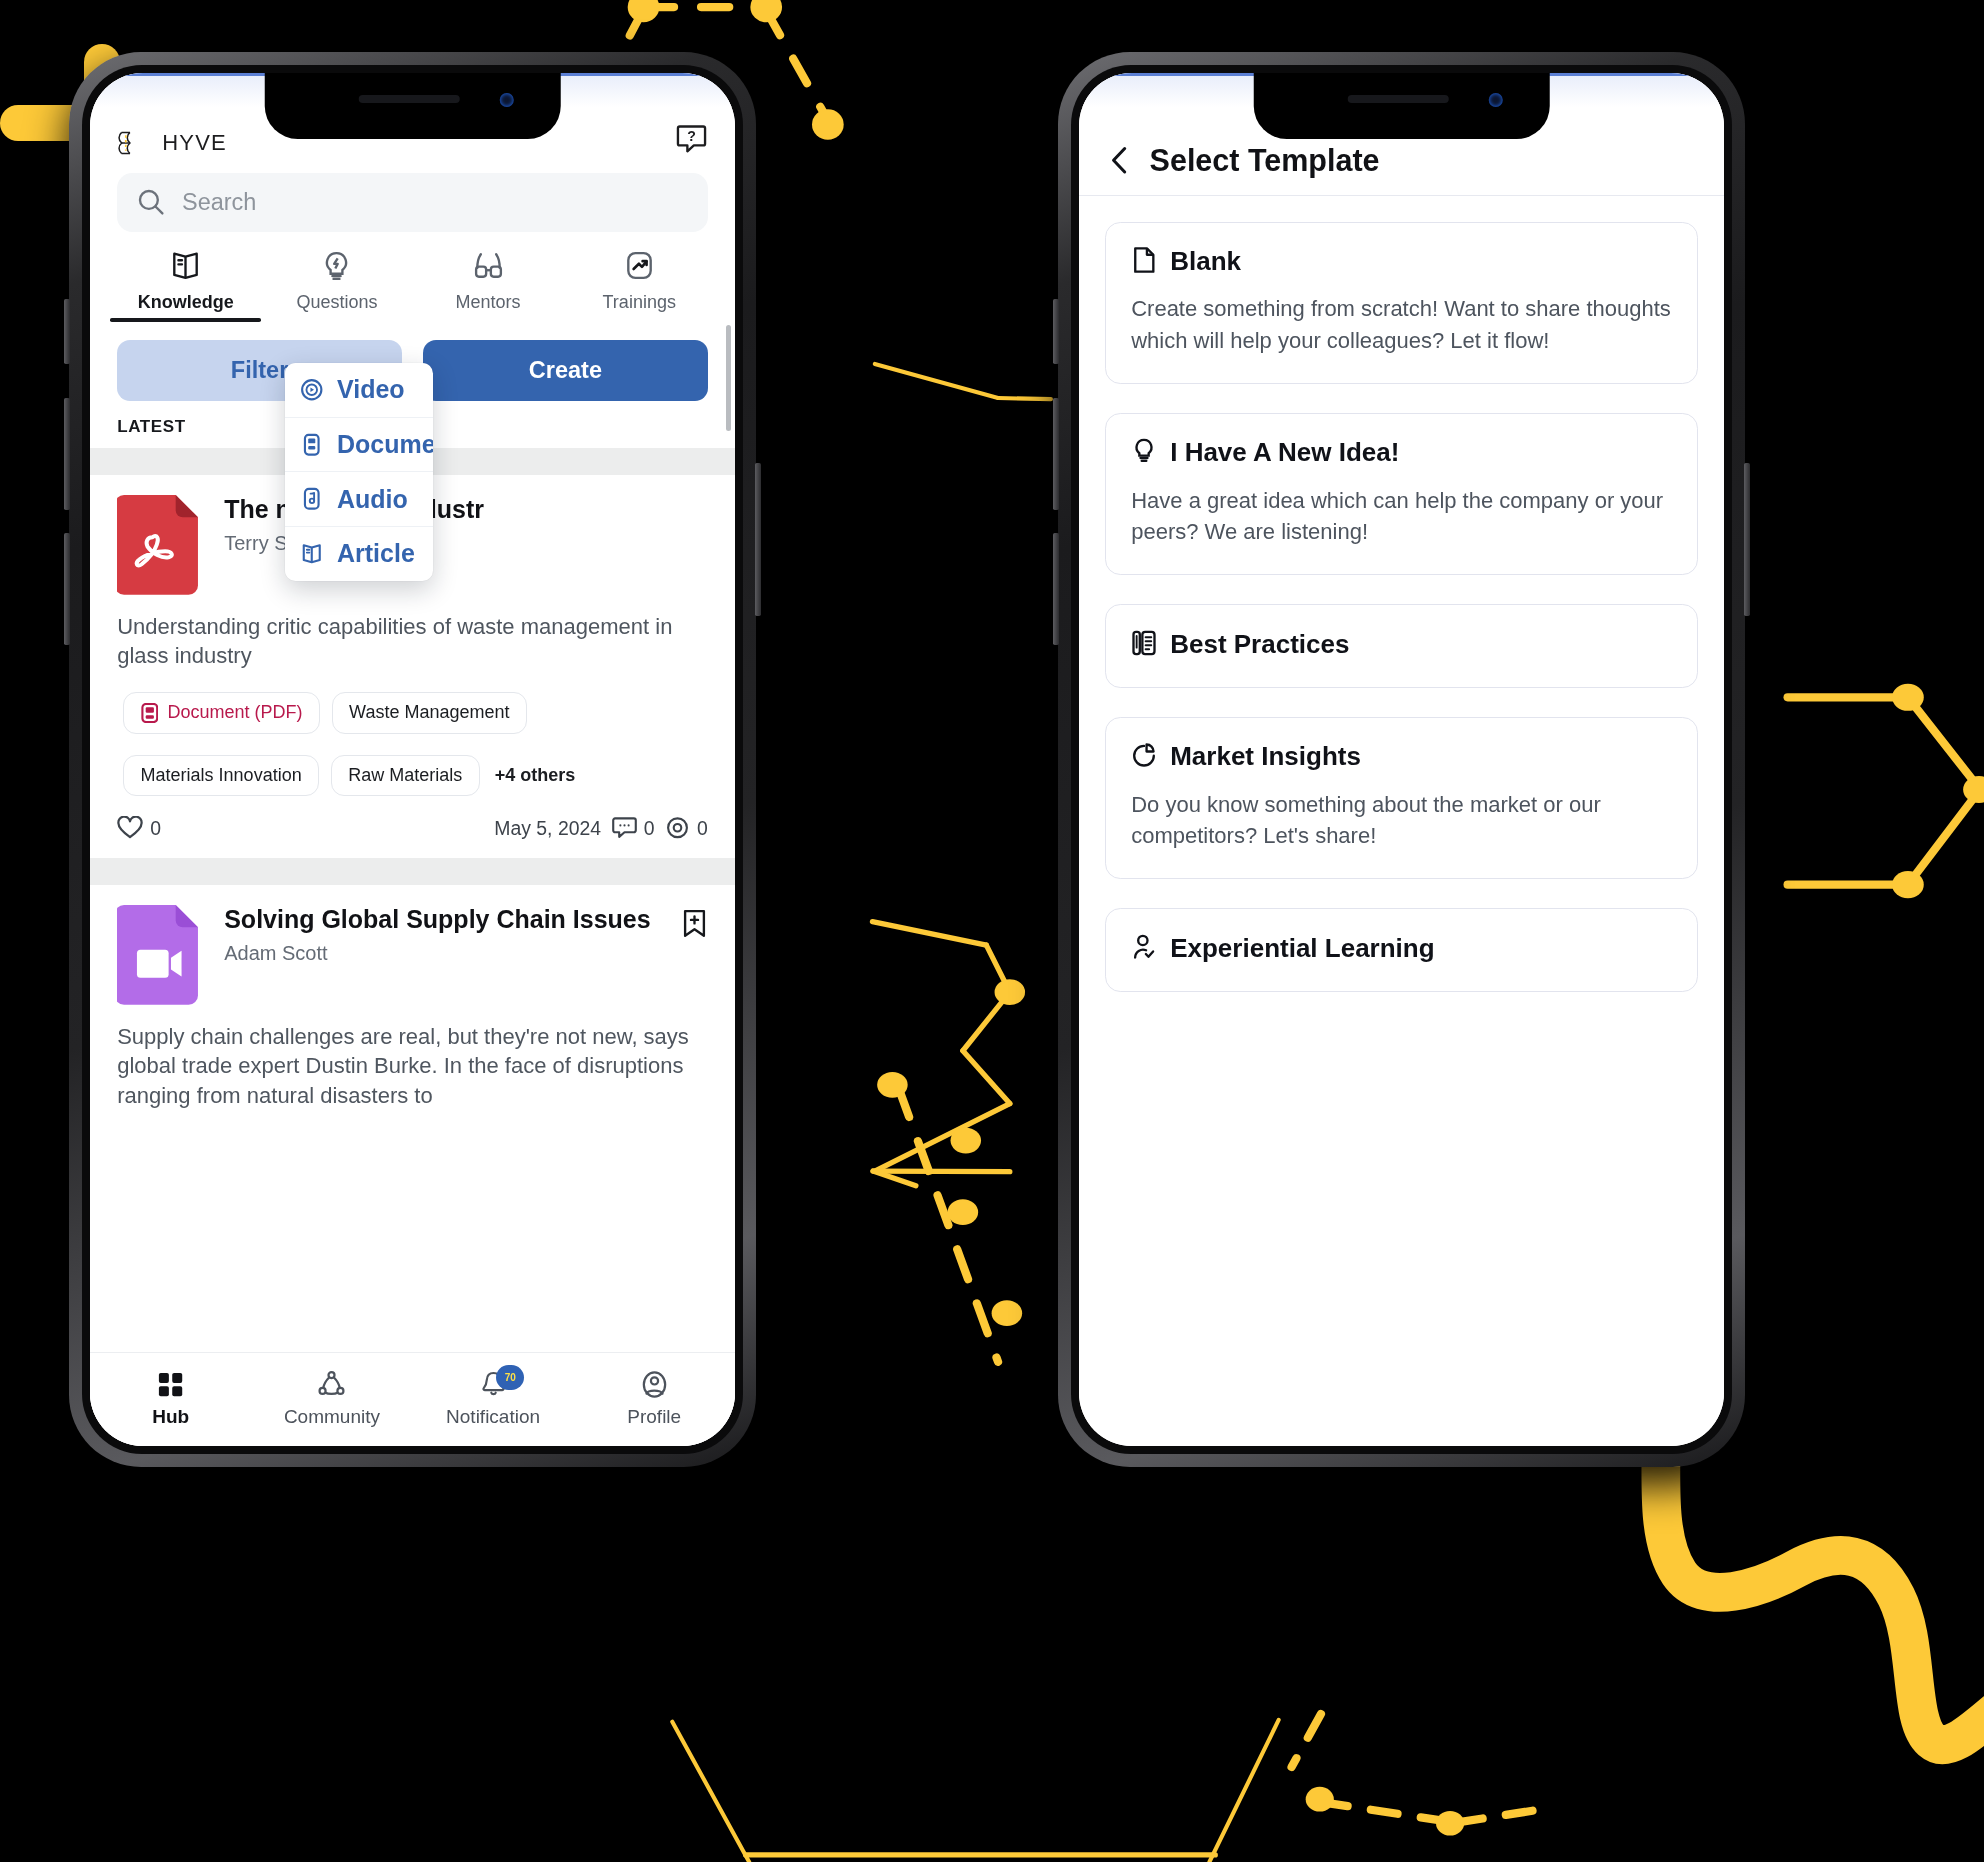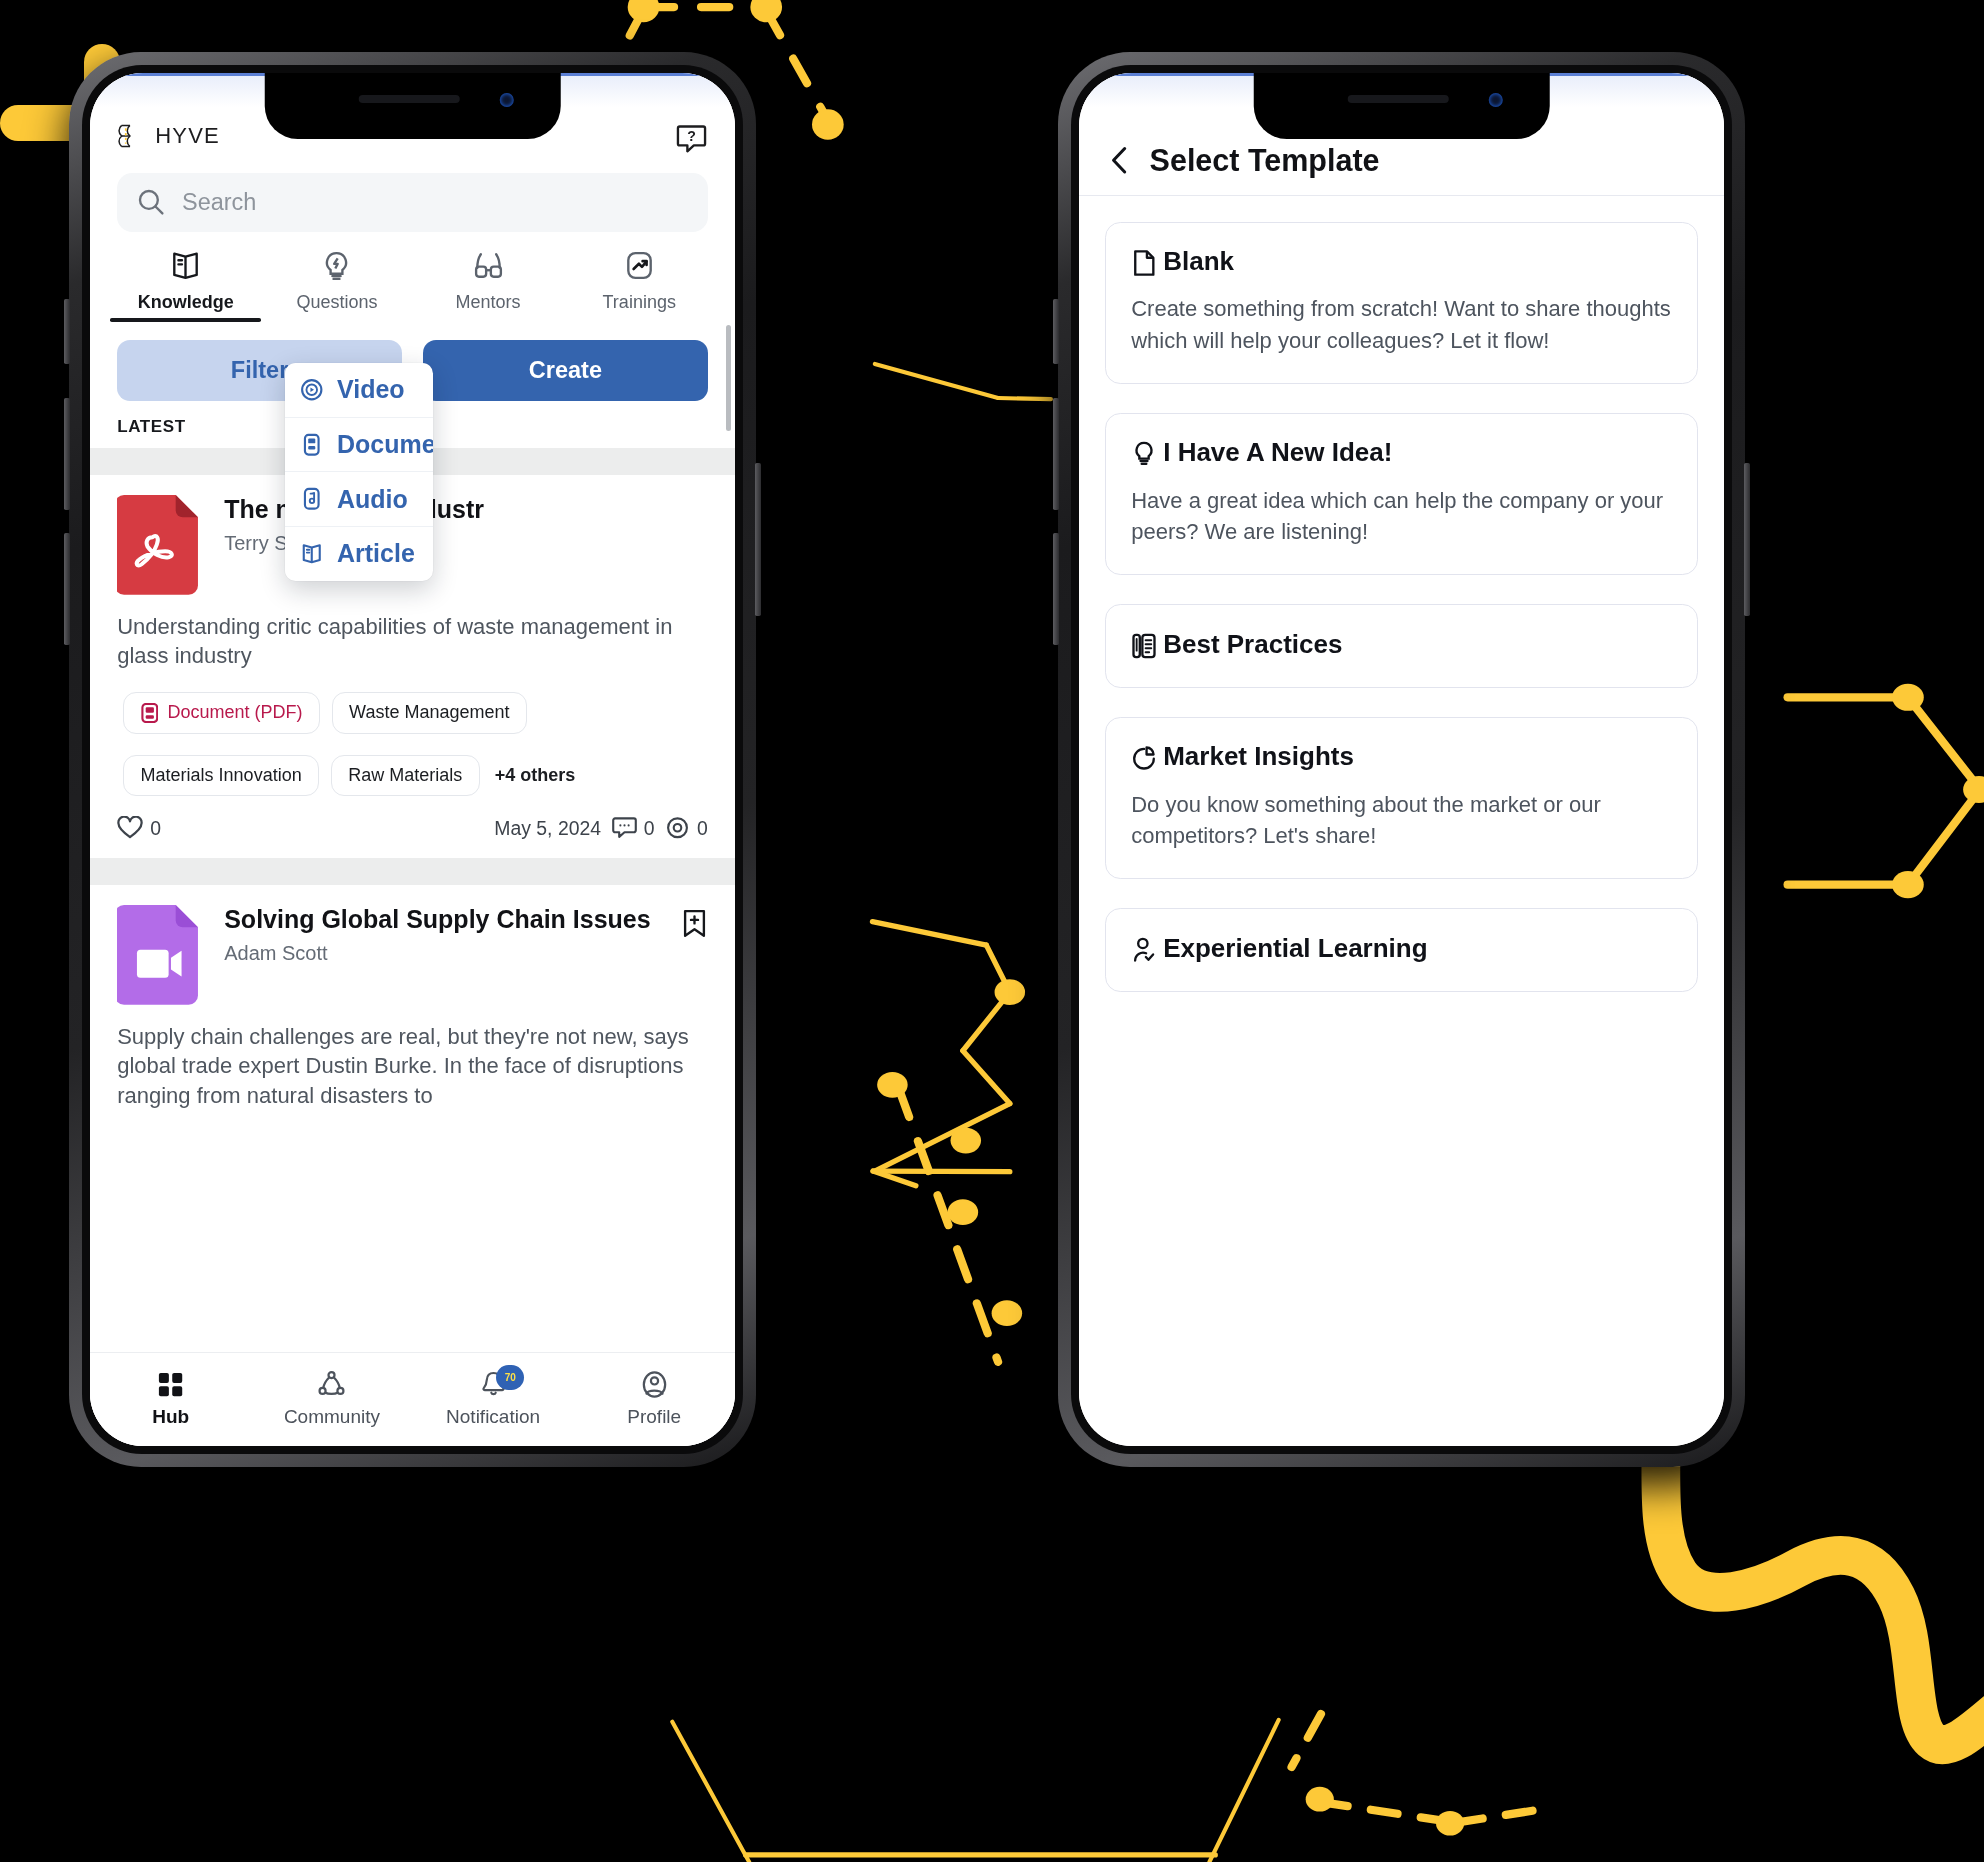--- a/index.html
+++ b/index.html
@@ -74,21 +74,21 @@
   #phone-left  { left: 69px;  top: 52px;  width: 342px; height: 732px; }
   #phone-right { left: 1058px; top: 52px;  width: 342px; height: 732px; }
 
   
   .app { position: absolute; inset: 0; display: flex; flex-direction: column; background: #fff; }
 
   .app-header {
     padding: 50px 27px 0 27px; display: flex; align-items: flex-start;
     justify-content: space-between; flex: none;
   }
-  .logo { display: flex; align-items: center; gap: 11px; }
+  .logo { display: flex; align-items: center; gap: 18px; margin-top: 7px; }
   .logo-mark { display:flex; }
   .logo-text { font-size: 22px; letter-spacing: 1.2px; color: #1d1d1f; font-weight: 400; }
 
   .help-btn { width: 33px; height: 33px; }
 
   .search-wrap { padding: 16.4px 27px 0 27px; flex: none; }
   .search-box {
     background: #f4f6f8; border-radius: 15.3px; height: 59px;
     display: flex; align-items: center; gap: 15.3px; padding: 0 19px;
   }
@@ -168,21 +168,21 @@
   .tpl-header {
     padding: 70px 28px 16.4px 28px; display: flex; align-items: center; gap: 16.4px;
     border-bottom: 1.2px solid #e7e9f0; flex: none;
   }
   .tpl-title { font-size: 30.5px; font-weight: 700; color: #111216; }
   .tpl-list { flex: 1; overflow: hidden; padding: 26px 26px 0 26px; }
   .tpl-card {
     border: 1.2px solid #e2e4ee; border-radius: 15.3px; padding: 23.5px 25px 27px 25px;
     margin-bottom: 29px; background: #fff;
   }
-  .tpl-card-head { display: flex; align-items: flex-end; gap: 6px; }
+  .tpl-card-head { display: flex; align-items: flex-start; gap: 13px; }
   .tpl-card-title { font-size: 26px; font-weight: 700; color: #101218; }
   .tpl-card-desc { font-size: 22px; line-height: 1.42; color: #4d545e; margin-top: 16.4px; }
 
   svg { display: block; }
 </style>
 </head>
 <body>
 
 <div class="stage">
 

